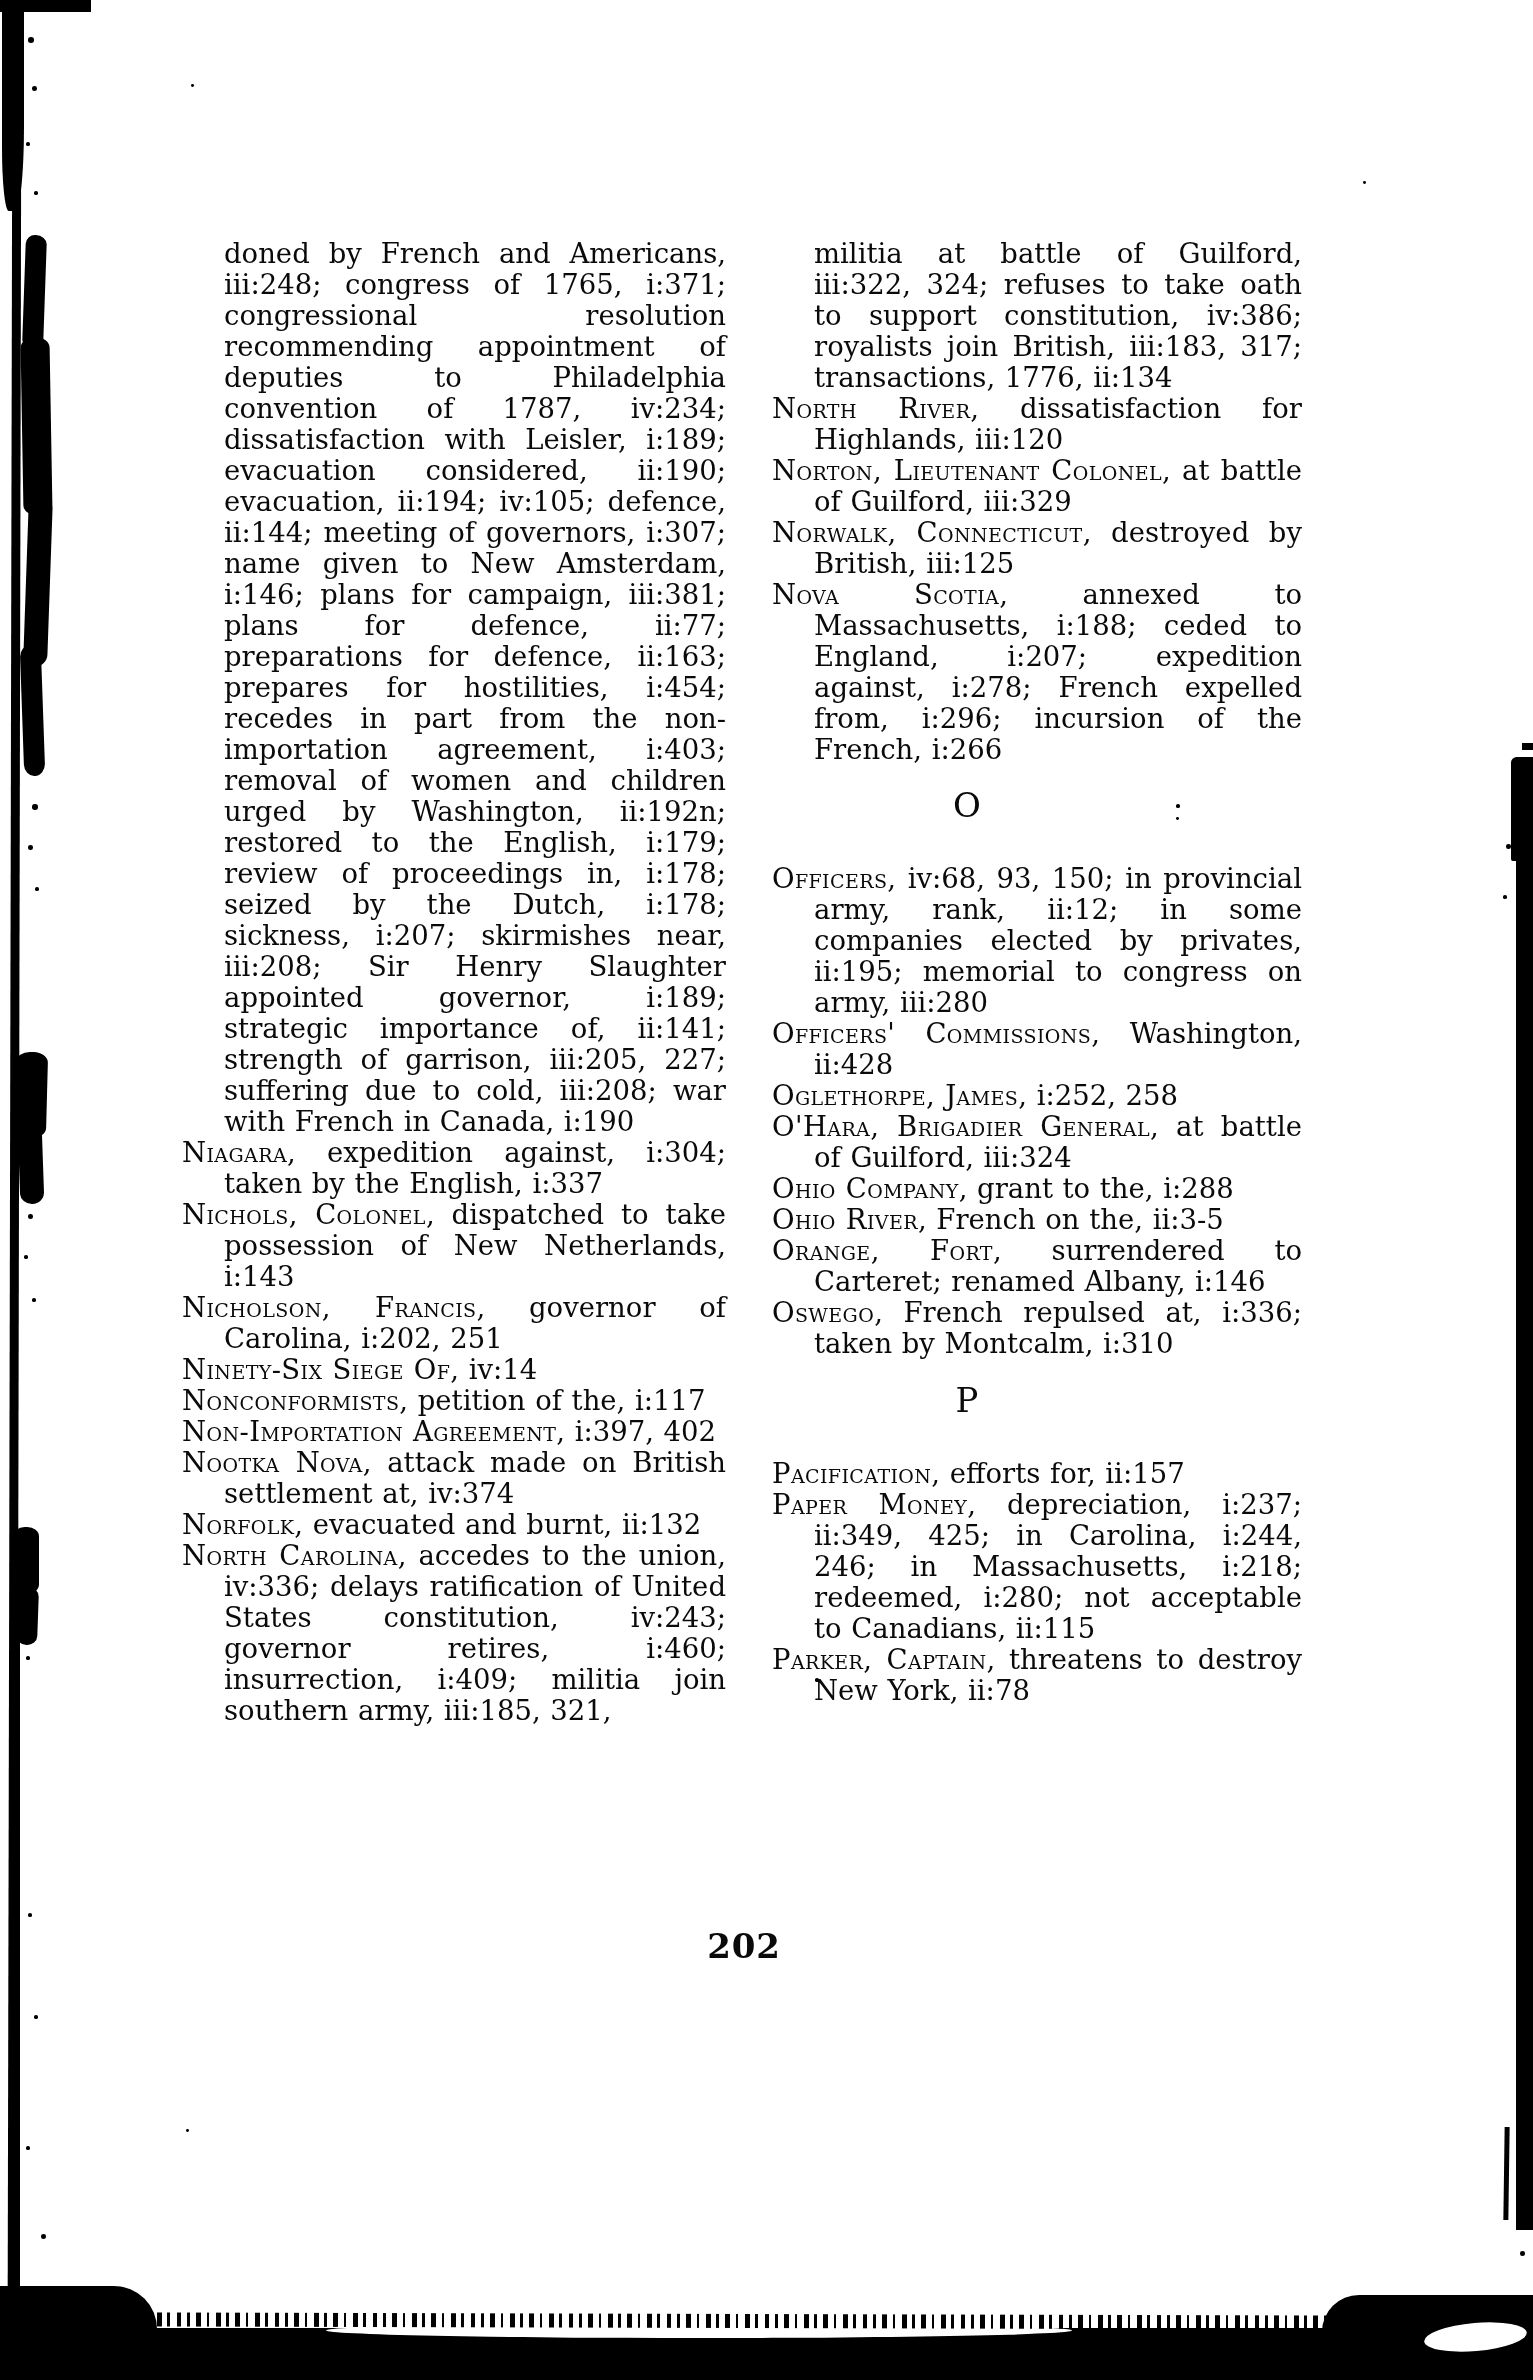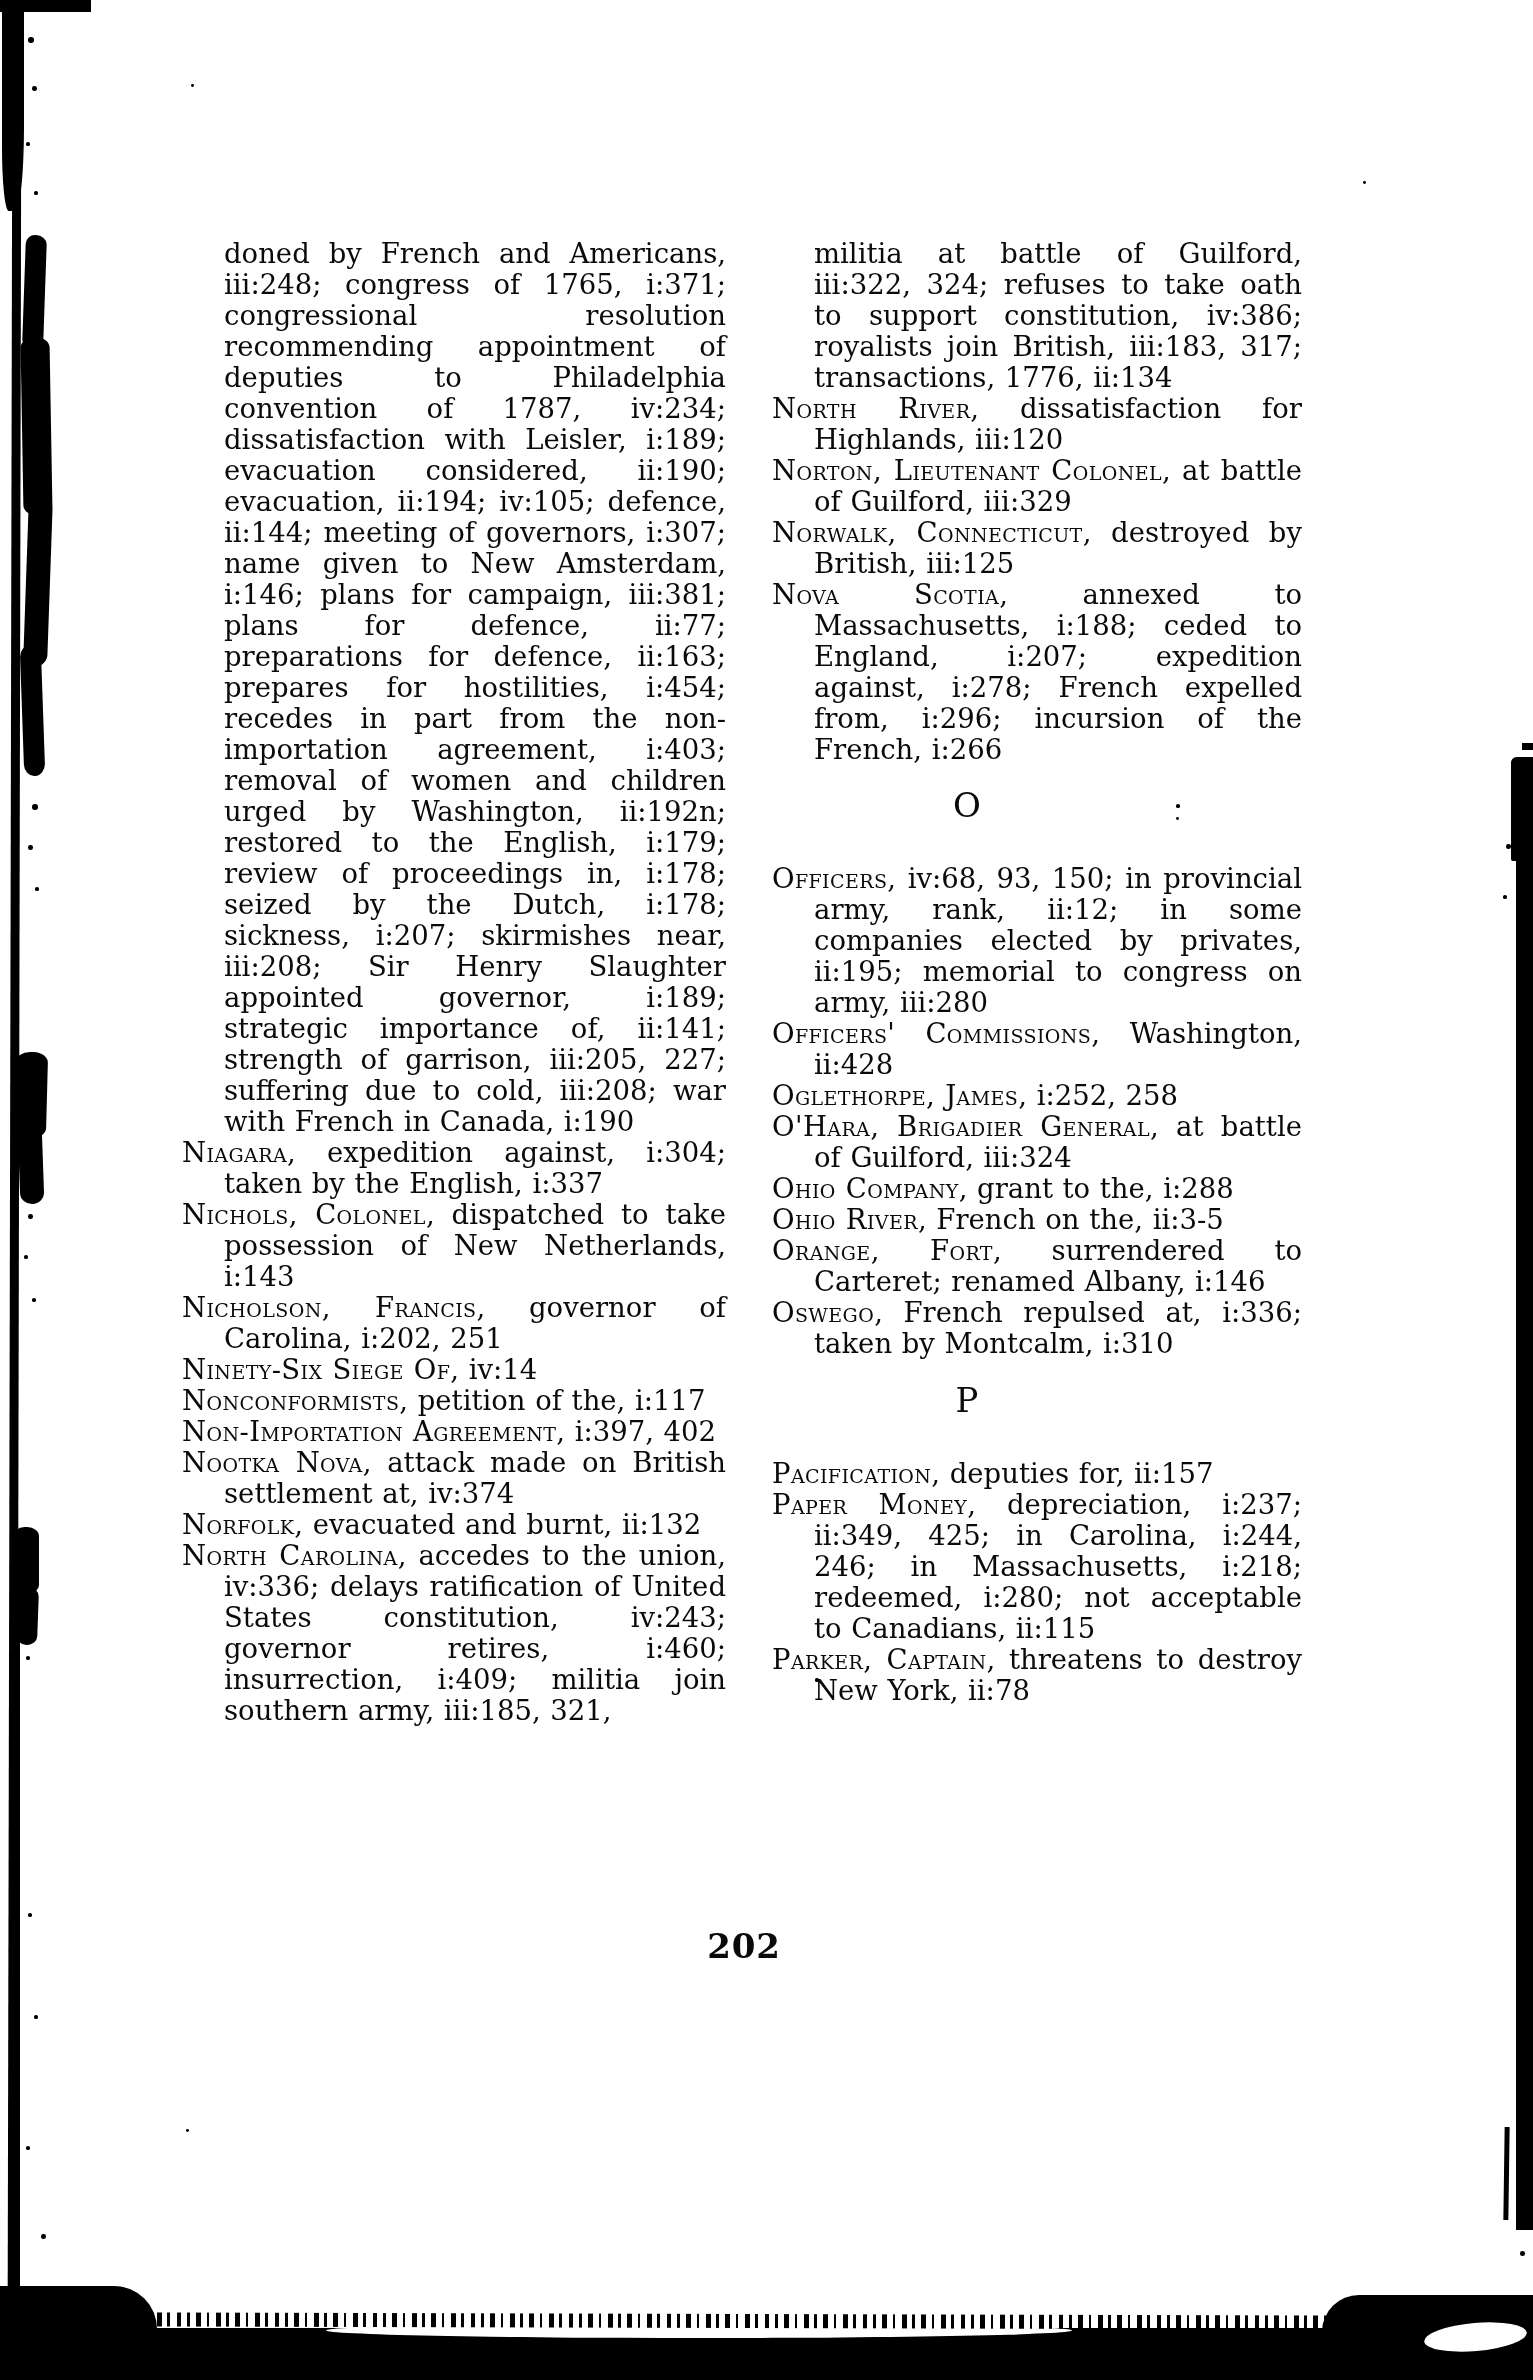--- a/index.html
+++ b/index.html
@@ -75,21 +75,21 @@
       <p class="section">O</p>
       <p class="block"><span class="term">Officers</span><span>, iv:68, 93, 150; in provincial army, rank, ii:12; in some companies elected by privates, ii:195; memorial to congress on army, iii:280</span></p>
       <p class="block"><span class="term">Officers' Commissions</span><span>, Washington, ii:428</span></p>
       <p class="block"><span class="term">Oglethorpe, James</span><span>, i:252, 258</span></p>
       <p class="block"><span class="term">O'Hara, Brigadier General</span><span>, at battle of Guilford, iii:324</span></p>
       <p class="block"><span class="term">Ohio Company</span><span>, grant to the, i:288</span></p>
       <p class="block"><span class="term">Ohio River</span><span>, French on the, ii:3-5</span></p>
       <p class="block"><span class="term">Orange, Fort</span><span>, surrendered to Carteret; renamed Albany, i:146</span></p>
       <p class="block"><span class="term">Oswego</span><span>, French repulsed at, i:336; taken by Montcalm, i:310</span></p>
       <p class="section">P</p>
-      <p class="block"><span class="term">Pacification</span><span>, deputies for, ii:157</span></p>
+      <p class="block"><span class="term">Pacification</span><span>, efforts for, ii:157</span></p>
       <p class="block"><span class="term">Paper Money</span><span>, depreciation, i:237; ii:349, 425; in Carolina, i:244, 246; in Massachusetts, i:218; redeemed, i:280; not acceptable to Canadians, ii:115</span></p>
       <p class="block"><span class="term">Parker, Captain</span><span>, threatens to destroy New York, ii:78</span></p>
     </div>
 
   <div id="pageno">202</div>
 
   <div class="art" style="left:10.3px;top:0;width:9.3px;height:2381px;transform:rotate(.12deg);"></div>
   <div class="art" style="left:12px;top:1585px;width:8.4px;height:736px;"></div>
   <div class="art" style="left:0;top:0;width:91px;height:12px;"></div>
   <div class="art" style="left:1.9px;top:0;width:22.4px;height:211px;border-radius:0 0 40% 30%;"></div>

